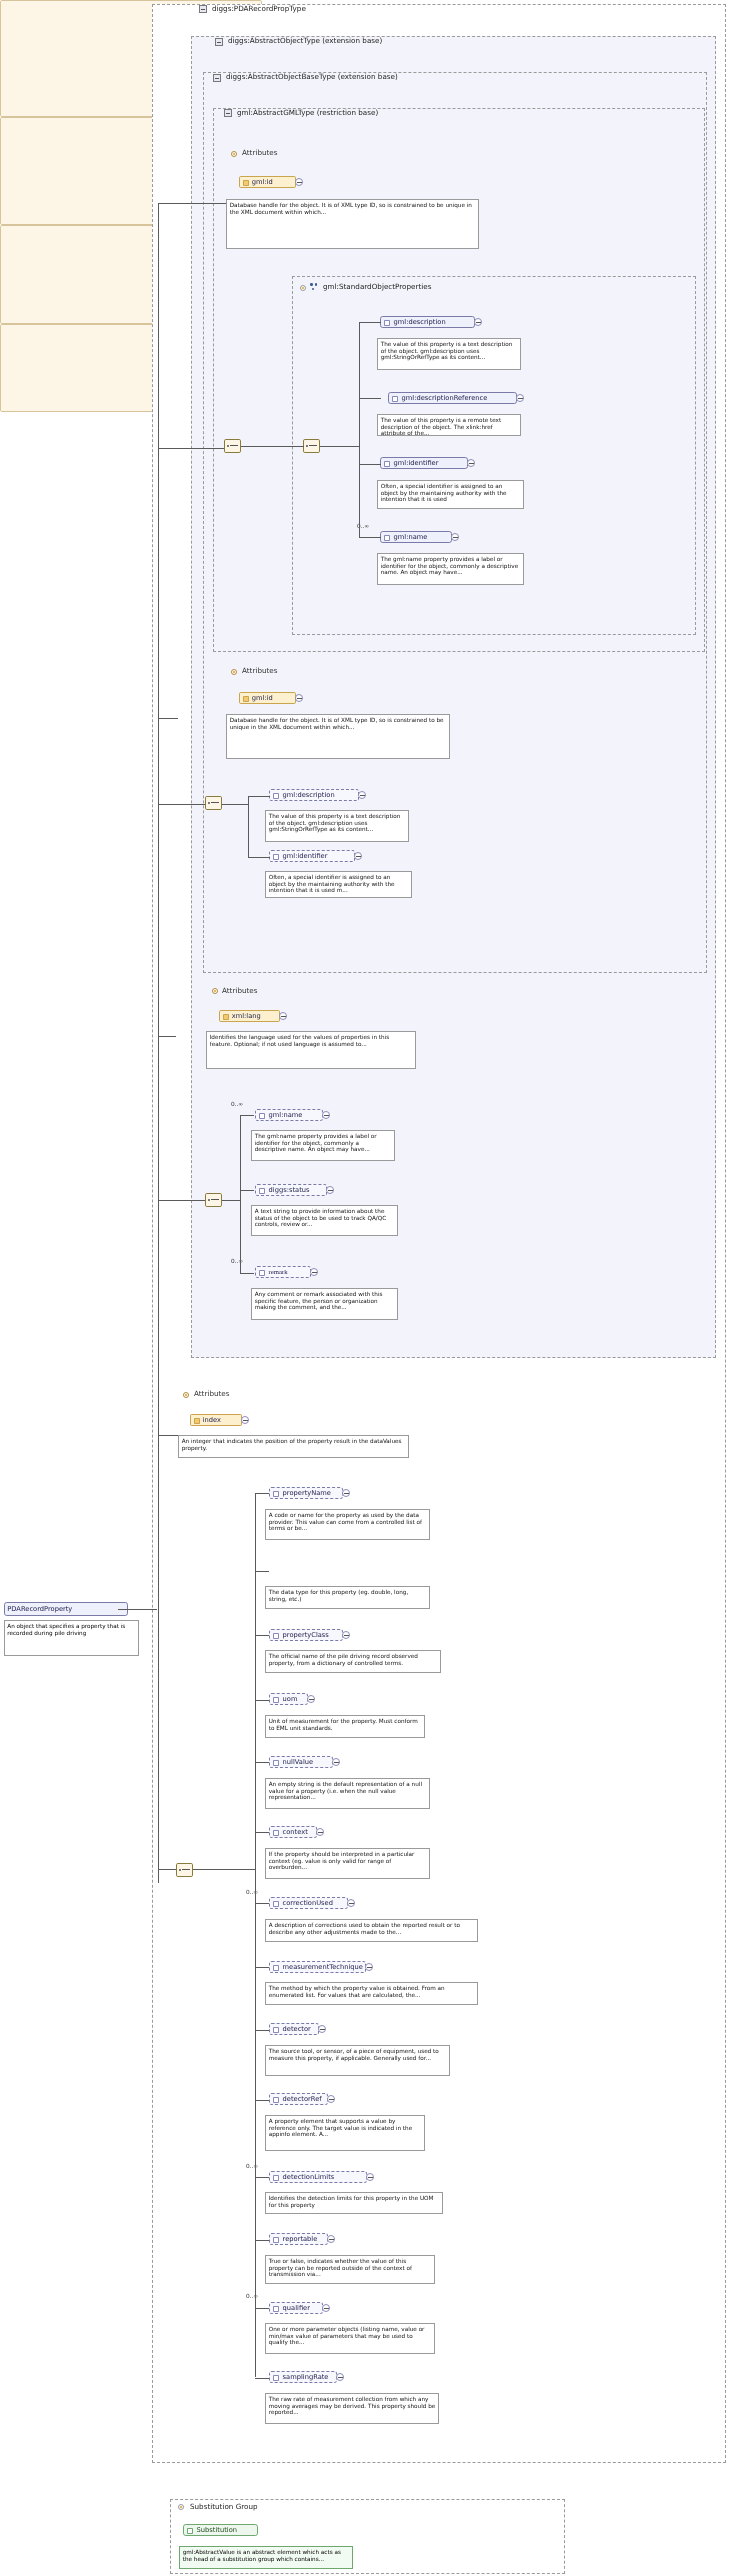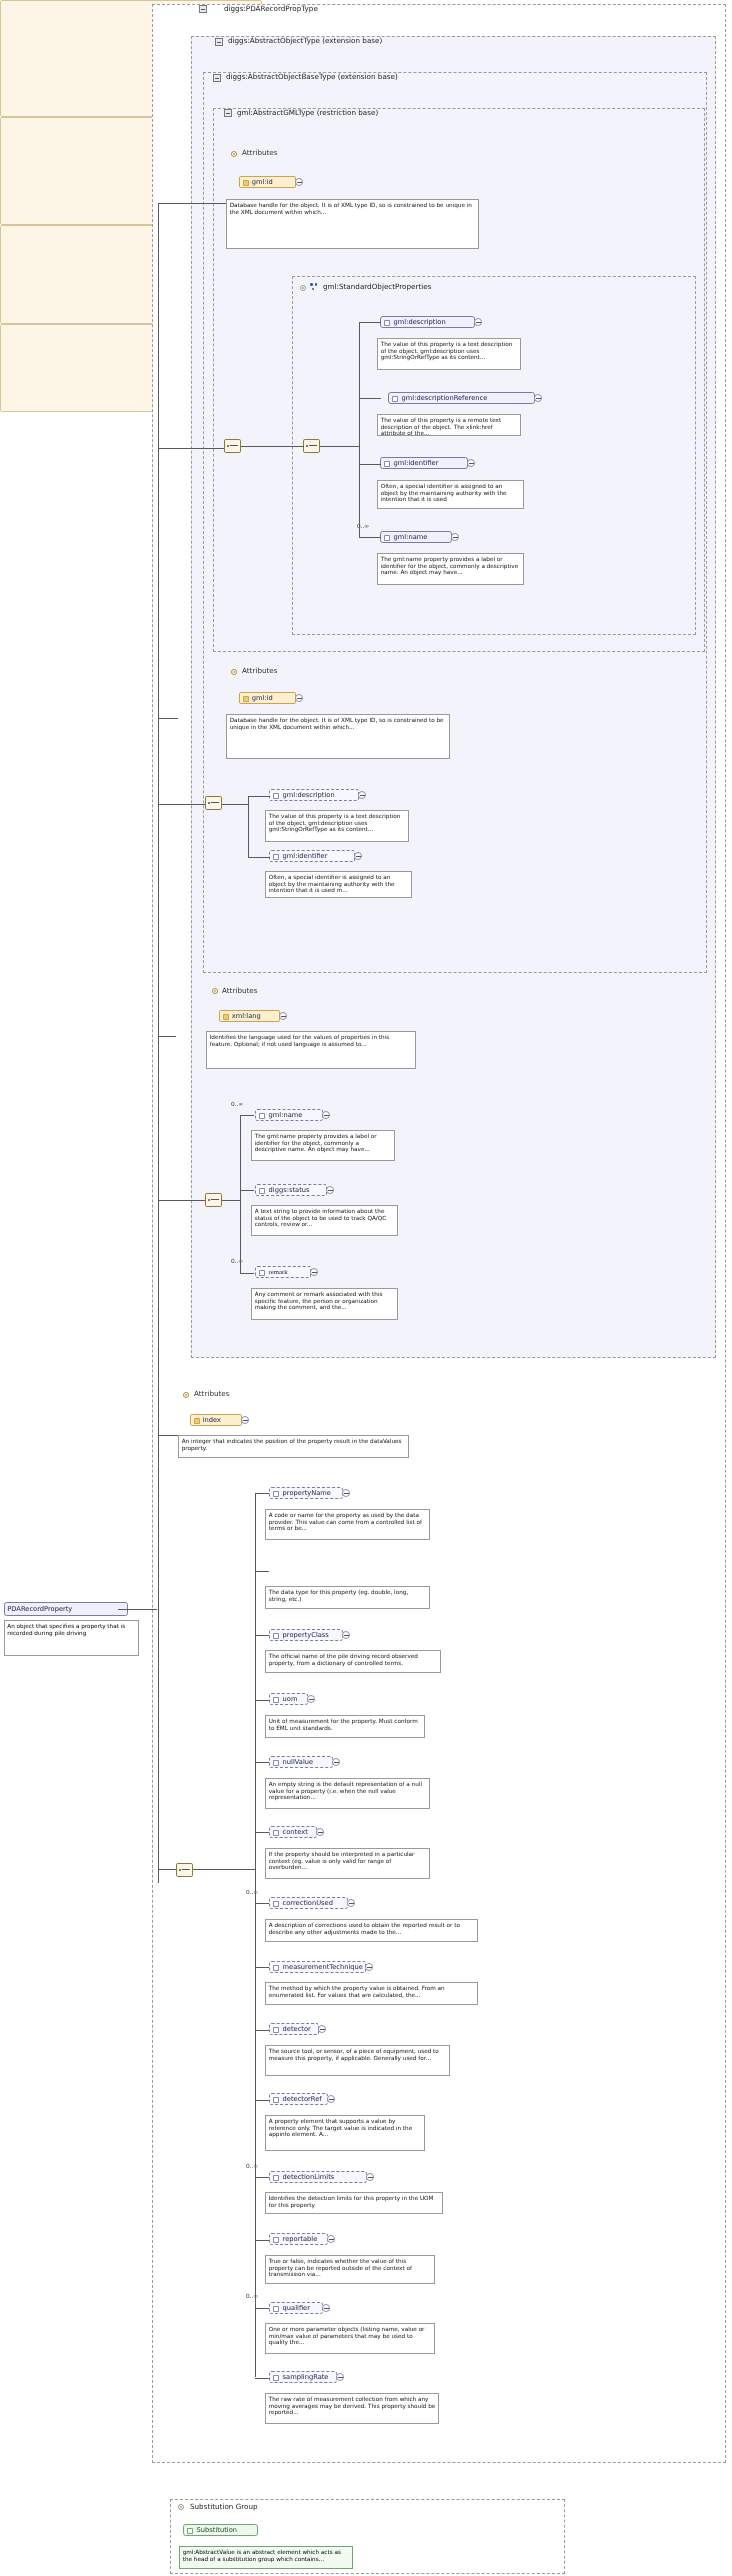--- a/index.html
+++ b/index.html
@@ -54,21 +54,21 @@
   .grpico{position:absolute;width:9px;height:8px;}
   .grpico i{position:absolute;width:2.7px;height:2.7px;border-radius:50%;background:#3a5a9a;}
 </style>
 </head>
 <body>
 
 <div id="root">
 
   <div class="frame frame-white" style="left:152px;top:3.6px;width:574px;height:2459px;"></div>
   <div class="frame-icon" style="left:199px;top:5.4px;"></div>
-  <div class="frame-lbl" style="left:224px;top:3.6px;">diggs:PDARecordPropType</div>
+  <div class="frame-lbl" style="left:212px;top:3.6px;">diggs:PDARecordPropType</div>
 
   <div class="frame frame-blue" style="left:191px;top:36px;width:525px;height:1322px;"></div>
   <div class="frame-icon" style="left:215px;top:38px;"></div>
   <div class="frame-lbl" style="left:228px;top:36px;">diggs:AbstractObjectType (extension base)</div>
 
   <div class="frame frame-blue" style="left:203px;top:72px;width:504px;height:901px;"></div>
   <div class="frame-icon" style="left:213px;top:74px;"></div>
   <div class="frame-lbl" style="left:226px;top:72px;">diggs:AbstractObjectBaseType (extension base)</div>
 
   <div class="frame frame-blue" style="left:213px;top:108px;width:492px;height:544px;"></div>
@@ -100,21 +100,21 @@
       <div class="cln" style="left:4.5px;width:8px;"></div>
   </div>
 
   <div class="node" style="left:380px;top:316px;width:95px;">
     <span class="nico"></span>
     <span>gml:description</span>
     <span class="plus"></span>
   </div>
   <div class="ann" style="left:377px;top:338px;width:144px;height:32px;">The value of this property is a text description of the object. gml:description uses gml:StringOrRefType as its content...</div>
 
-  <div class="node" style="left:388px;top:392px;width:147px;">
+  <div class="node" style="left:388px;top:392px;width:129px;">
     <span class="nico"></span>
     <span>gml:descriptionReference</span>
     <span class="plus"></span>
   </div>
   <div class="ann" style="left:377px;top:414px;width:144px;height:21.5px;">The value of this property is a remote text description of the object. The xlink:href attribute of the...</div>
 
   <div class="node" style="left:380px;top:457px;width:88px;">
     <span class="nico"></span>
     <span>gml:identifier</span>
     <span class="plus"></span>

